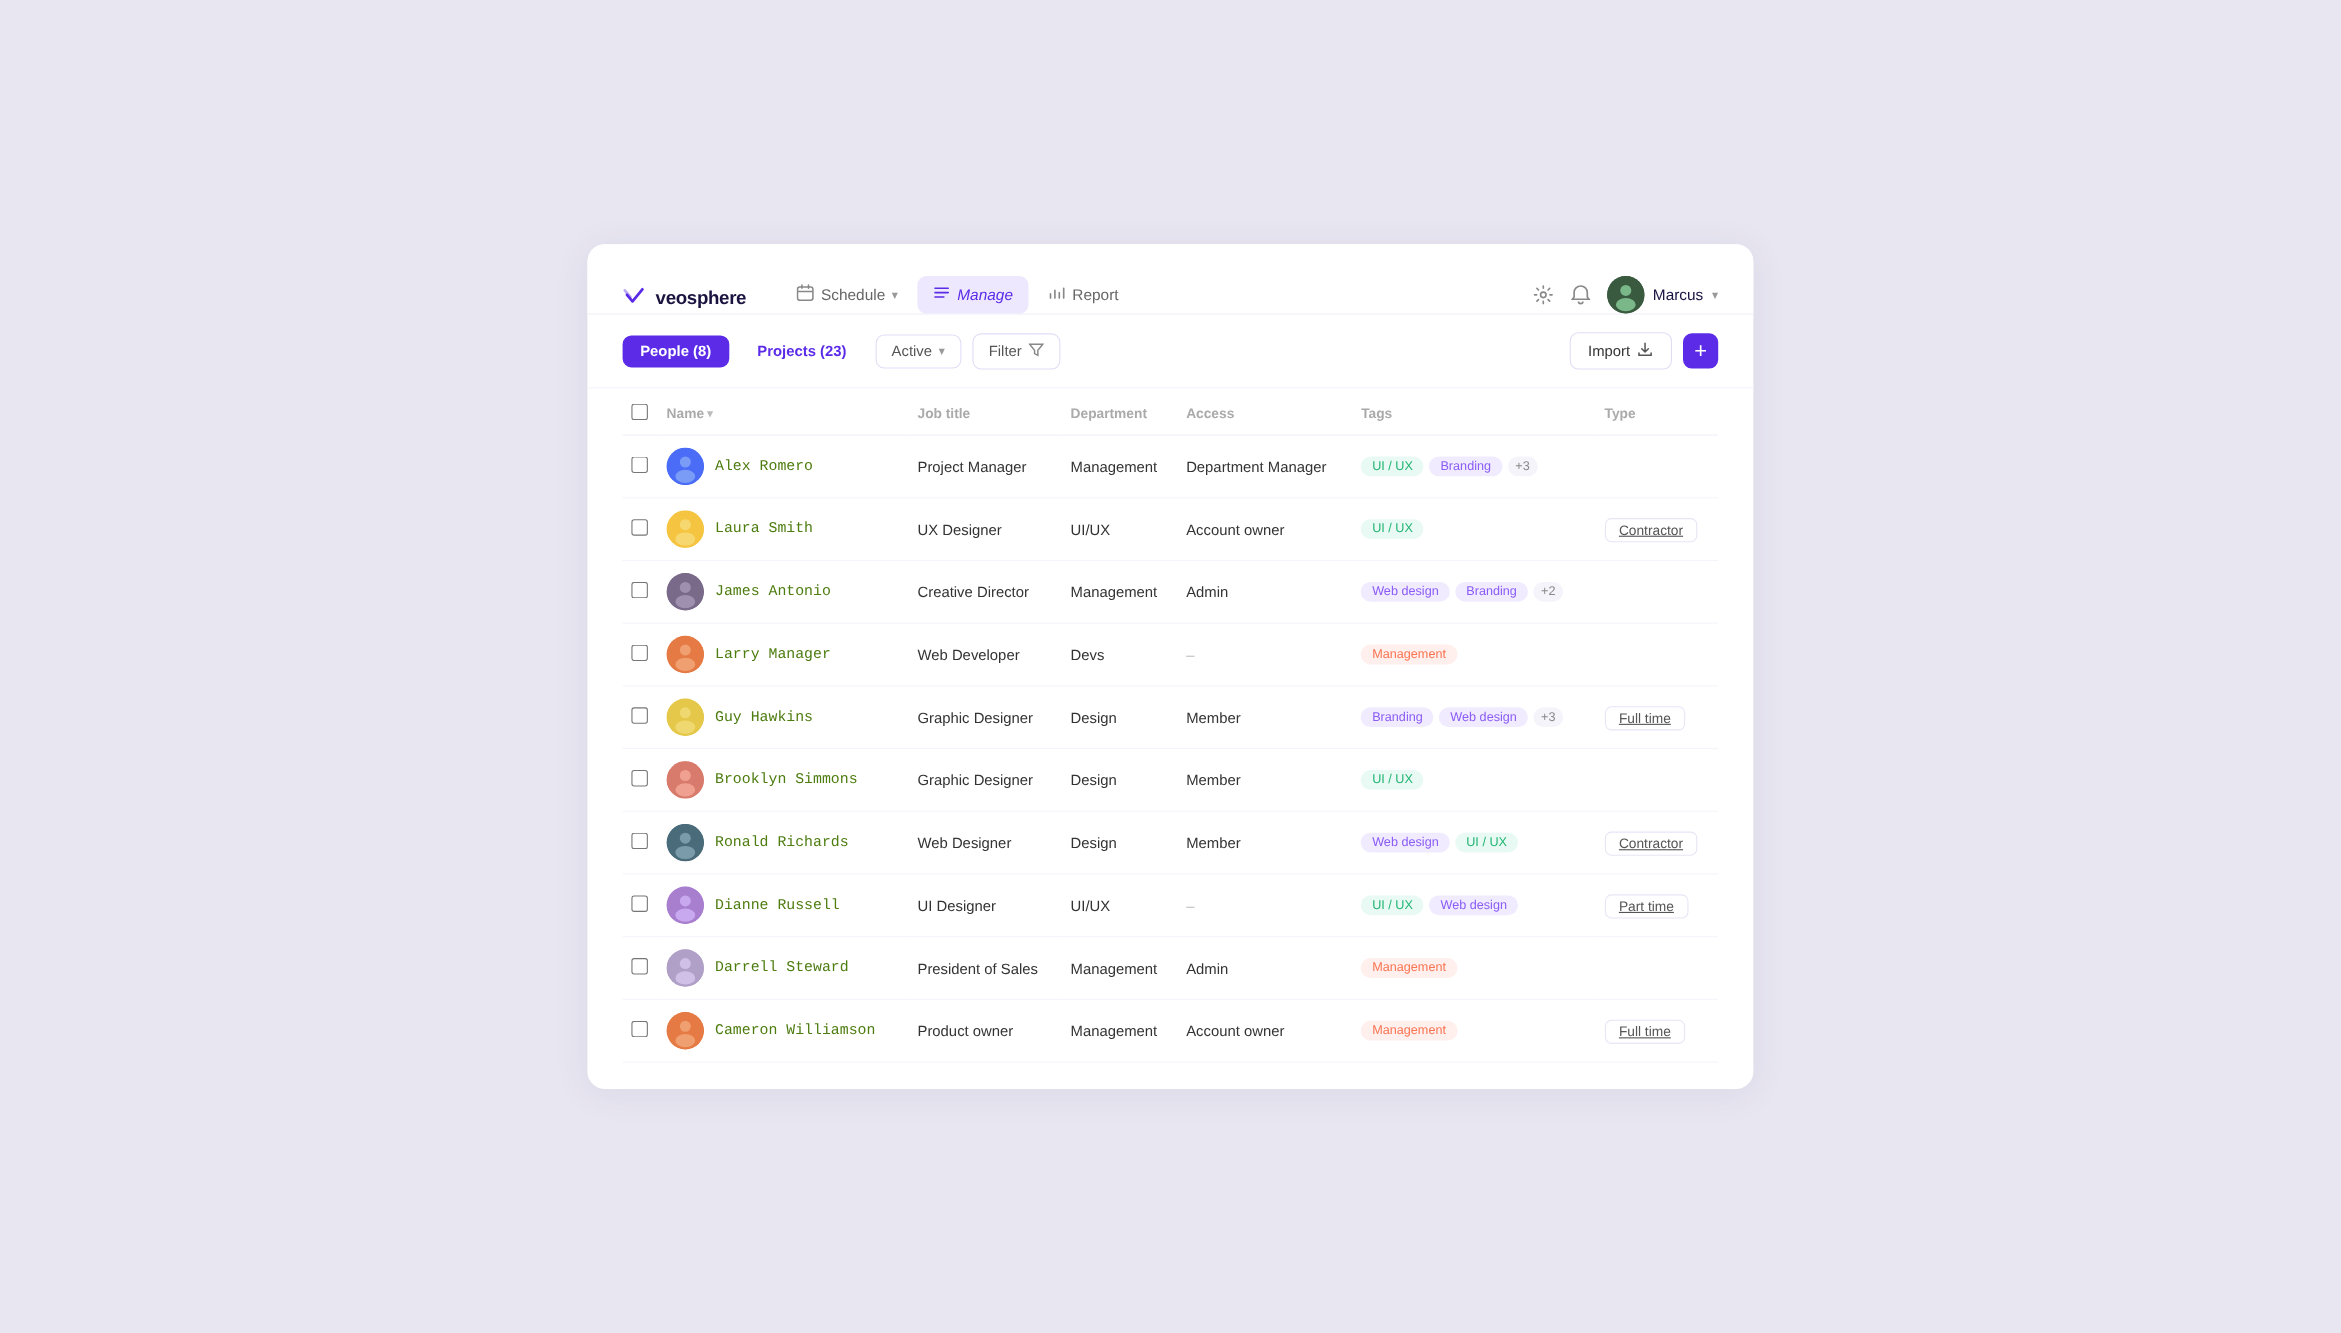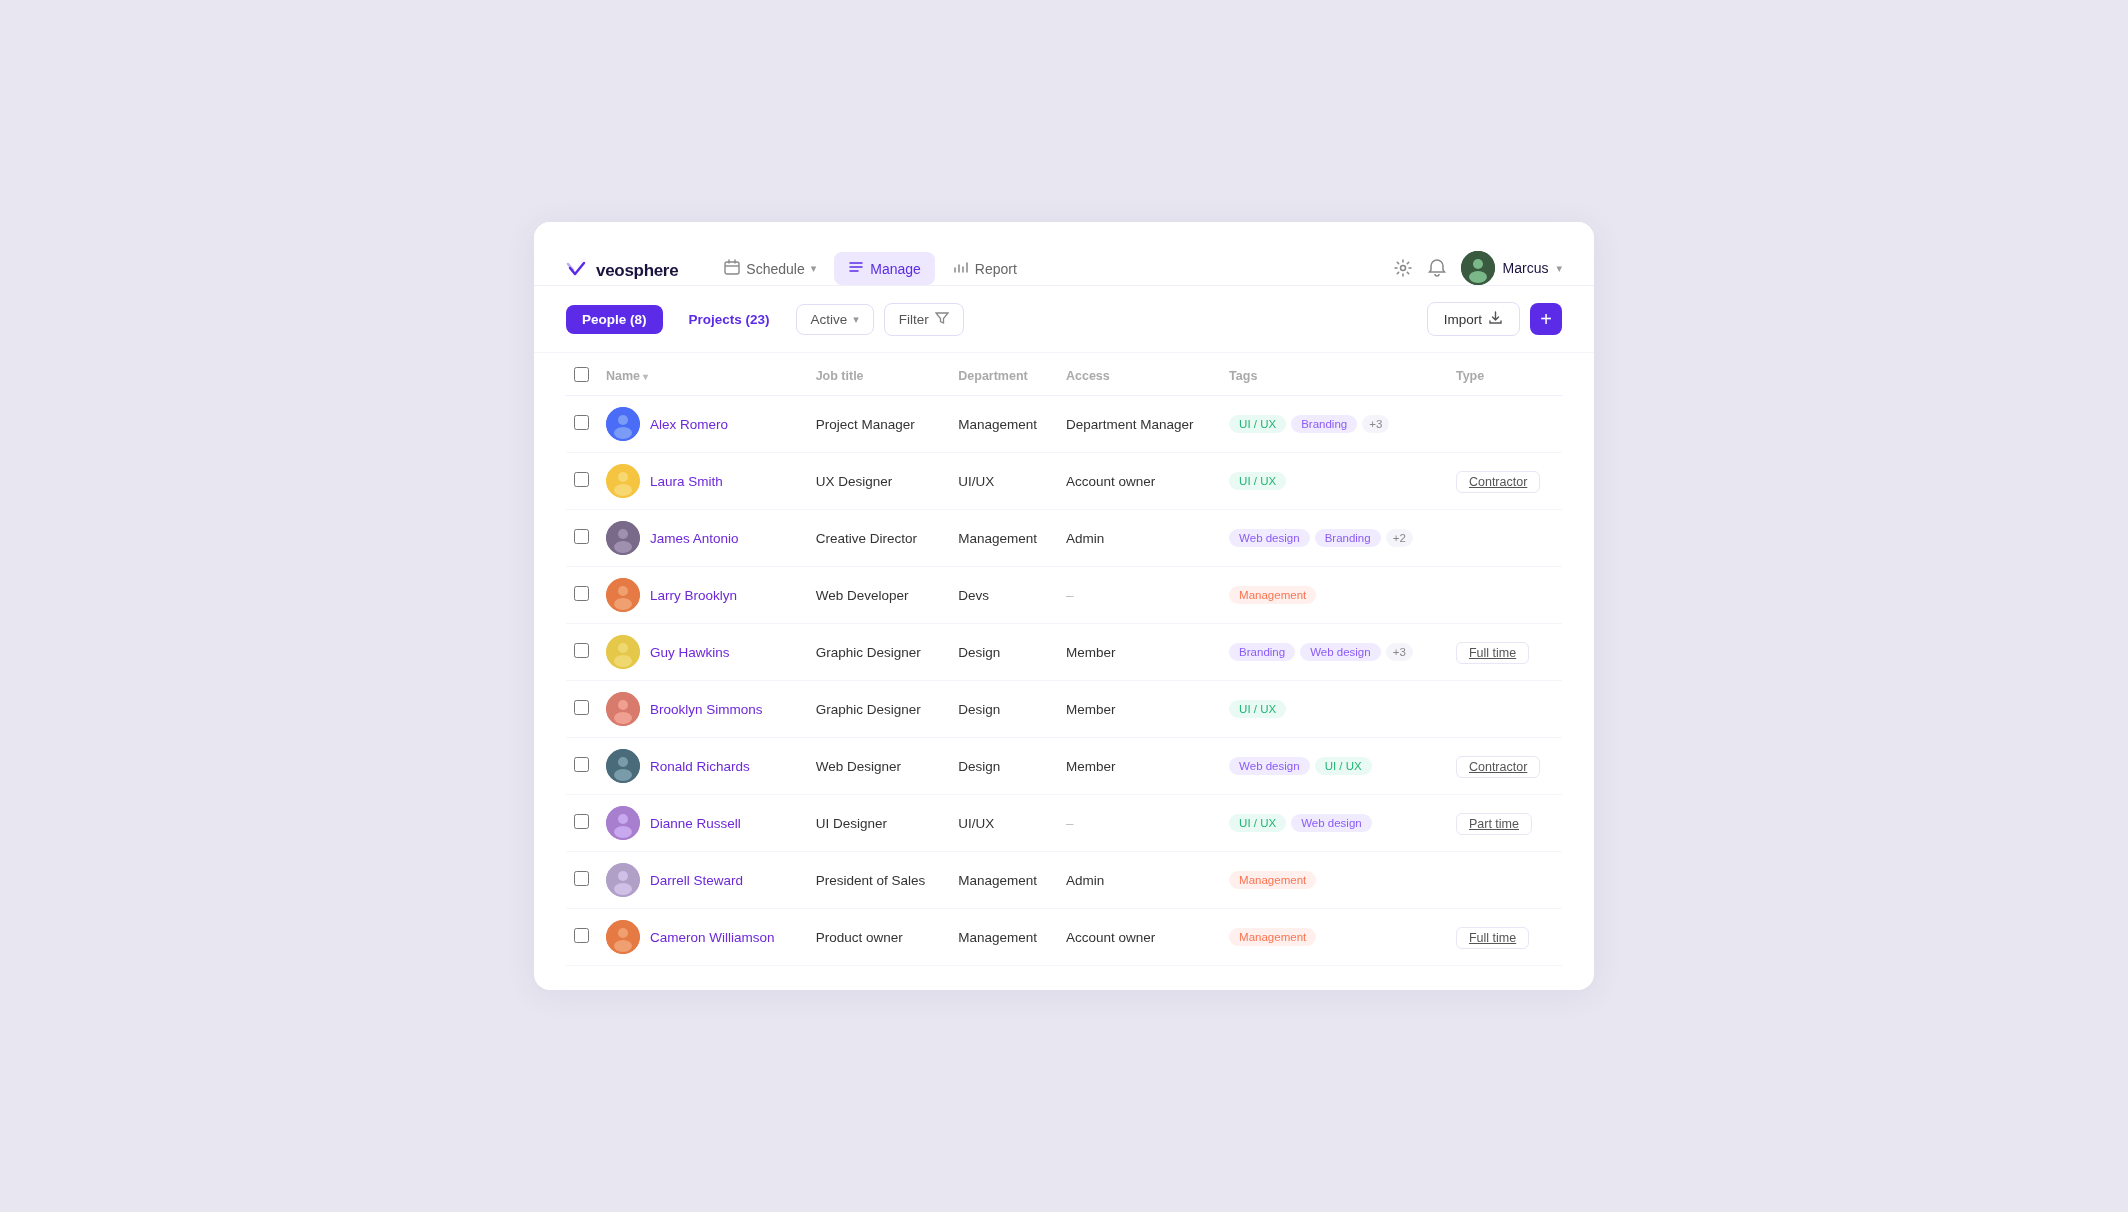--- a/index.html
+++ b/index.html
@@ -59,20 +59,21 @@
       font-size: 14px;
       font-weight: 500;
       color: #666;
       cursor: pointer;
       border: none;
       background: none;
     }
     .nav-item.active {
       background: #ede8fd;
       color: #5b2be8;
+      font-style: italic;
     }
     .nav-item-icon { font-size: 15px; }
     .nav-chevron { font-size: 11px; color: #999; }
     .nav-right {
       display: flex;
       align-items: center;
       gap: 14px;
     }
     .nav-icon-btn {
       background: none;
@@ -213,21 +214,21 @@
       border-radius: 50%;
       flex-shrink: 0;
       font-size: 12px;
       display: flex;
       align-items: center;
       justify-content: center;
       overflow: hidden;
       color: #fff;
       font-weight: 600;
     }
-    .name-text { font-weight: 500; color: #6d28d9; }
+    .name-text { font-weight: 500; color: #4d7c0f; font-family: Liberation Mono, monospace; }
     .tags-cell { display: flex; gap: 5px; flex-wrap: wrap; }
     .tag {
       padding: 3px 10px;
       border-radius: 20px;
       font-size: 11.5px;
       font-weight: 500;
     }
     .tag-ui { background: #e8faf3; color: #22b573; }
     .tag-branding { background: #f0ebfe; color: #8b5cf6; }
     .tag-webdesign { background: #f0ebfe; color: #8b5cf6; }
@@ -463,21 +464,21 @@
             <td class="cb-cell"><input type="checkbox" style=""></td>
             <td>
               <div class="name-cell">
     <div class="avatar" style="background:#e57a44">
                   <svg width="34" height="34" viewBox="0 0 34 34" style="border-radius:50%;overflow:hidden;">
     <circle cx="17" cy="17" r="17" fill="#e57a44"></circle>
     <circle cx="17" cy="13" r="5" fill="#f0a070"></circle>
     <ellipse cx="17" cy="26" rx="9" ry="6" fill="#f0a070"></ellipse>
   </svg>
                 </div>
-    <span class="name-text">Larry Brooklyn</span>
+    <span class="name-text">Larry Manager</span>
   </div>
             </td>
             <td>Web Developer</td>
             <td>Devs</td>
             <td><span class="dash-text">–</span></td>
             <td>
               <div class="tags-cell">
                 <span class="tag tag-management">Management</span>
               </div>
             </td>

